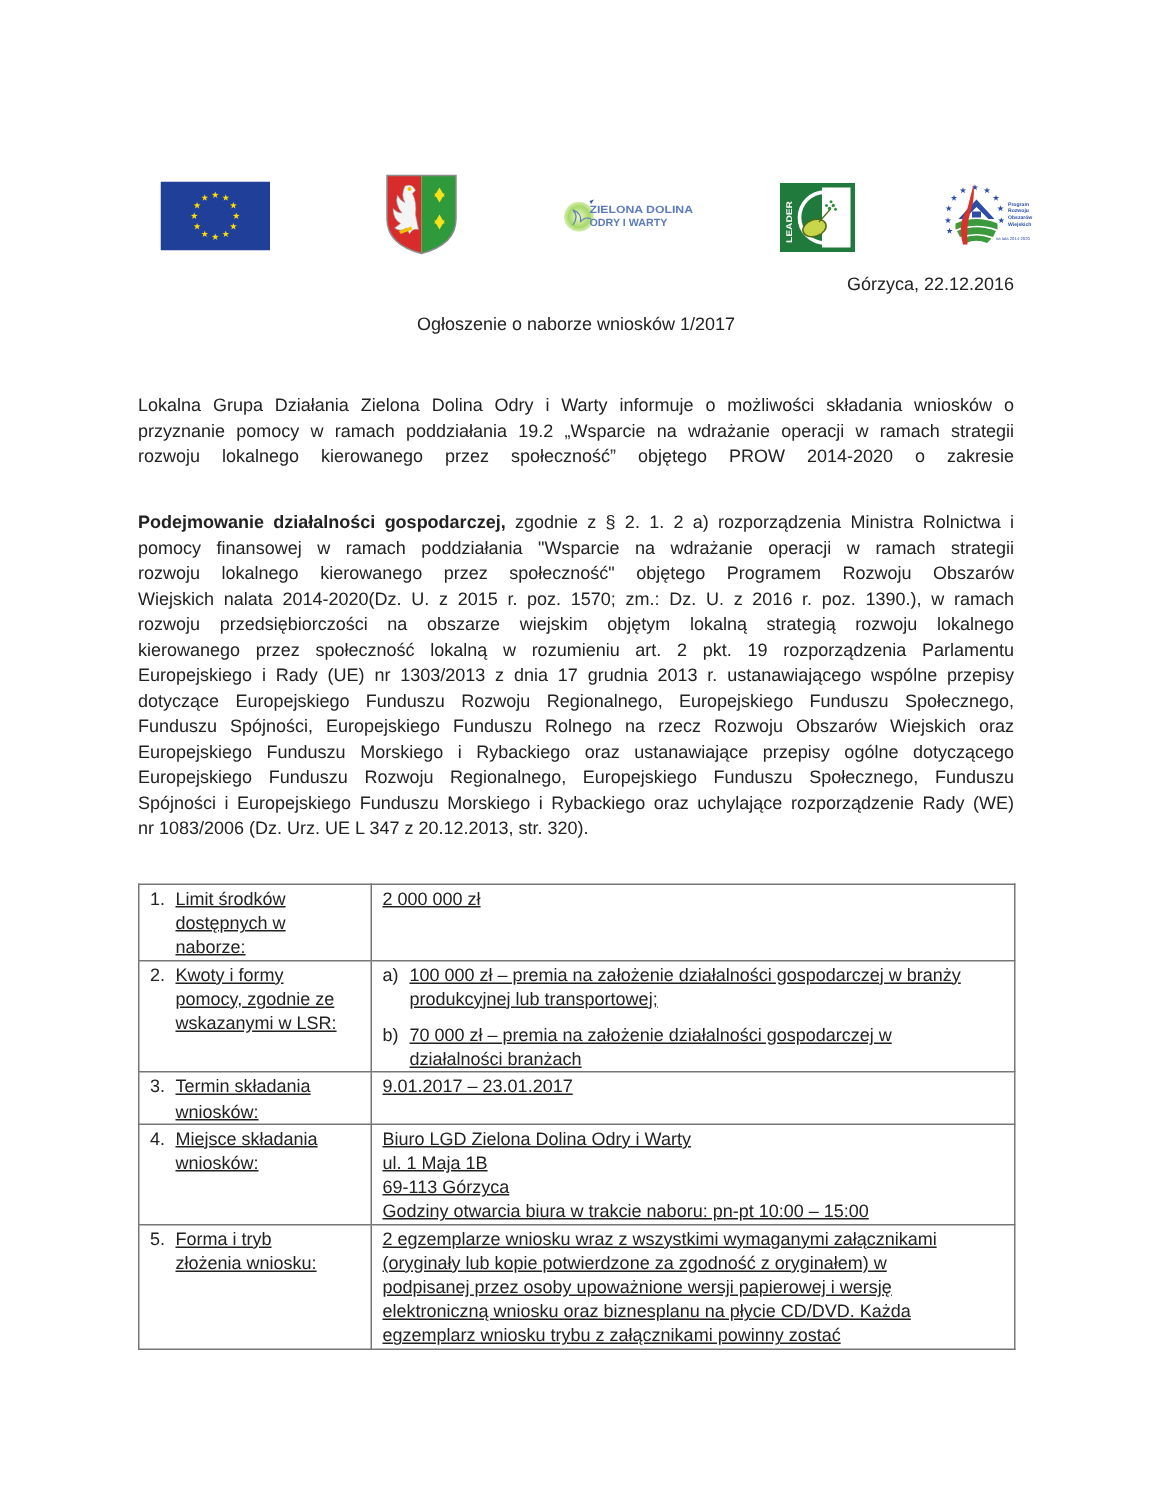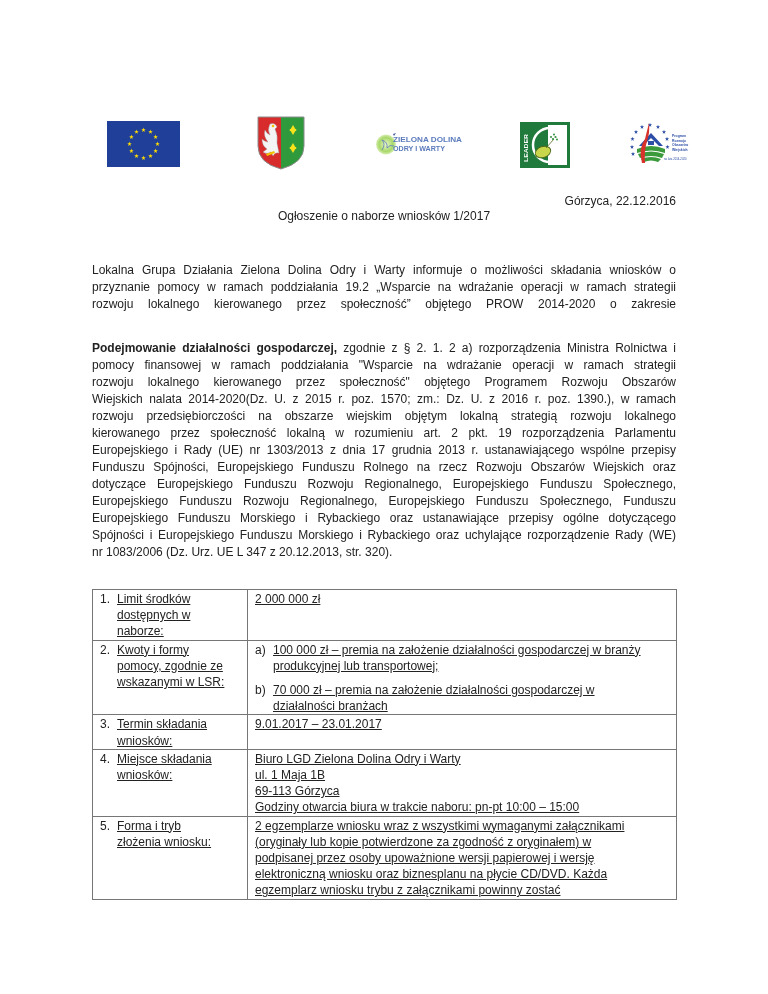--- a/index.html
+++ b/index.html
@@ -2,21 +2,21 @@
 <html><head>
 <meta charset="utf-8">
 <style>
   html, body { margin: 0; padding: 0; background: #ffffff; }
   body {
     width: 768px; height: 994px; position: relative; overflow: hidden;
     font-family: "Liberation Sans", sans-serif; color: #222222;
   }
   .logo { position: absolute; display: block; }
   .abs { position: absolute; left: 92px; width: 584px; font-size: 12px; line-height: 17px; }
-  .date { top: 193px; text-align: right; }
+  .date { top: 181px; text-align: right; }
   .title { top: 208px; text-align: center; }
   .para .line { text-align: justify; text-align-last: justify; height: 17px; }
   .para .line.last { text-align-last: left; }
   .intro { top: 262px; }
   .scope { top: 340px; }
   b { font-weight: bold; }
 
   table.info {
     position: absolute; left: 92px; top: 589px; width: 585px;
     border-collapse: collapse; font-size: 12px; line-height: 16.2px;
@@ -150,24 +150,24 @@
 </div>
 
 <div class="abs para scope">
   <div class="line"><b>Podejmowanie działalności gospodarczej,</b><span> zgodnie z § 2. 1. 2 a) rozporządzenia Ministra Rolnictwa i</span></div>
   <div class="line">pomocy finansowej w ramach poddziałania "Wsparcie na wdrażanie operacji w ramach strategii</div>
   <div class="line">rozwoju lokalnego kierowanego przez społeczność" objętego Programem Rozwoju Obszarów</div>
   <div class="line">Wiejskich nalata 2014-2020(Dz. U. z 2015 r. poz. 1570; zm.: Dz. U. z 2016 r. poz. 1390.), w ramach</div>
   <div class="line">rozwoju przedsiębiorczości na obszarze wiejskim objętym lokalną strategią rozwoju lokalnego</div>
   <div class="line">kierowanego przez społeczność lokalną w rozumieniu art. 2 pkt. 19 rozporządzenia Parlamentu</div>
   <div class="line">Europejskiego i Rady (UE) nr 1303/2013 z dnia 17 grudnia 2013 r. ustanawiającego wspólne przepisy</div>
+  <div class="line">dotyczące Europejskiego Funduszu Rozwoju Regionalnego, Europejskiego Funduszu Społecznego,</div>
   <div class="line">Funduszu Spójności, Europejskiego Funduszu Rolnego na rzecz Rozwoju Obszarów Wiejskich oraz</div>
-  <div class="line">dotyczące Europejskiego Funduszu Rozwoju Regionalnego, Europejskiego Funduszu Społecznego,</div>
+  <div class="line">Europejskiego Funduszu Morskiego i Rybackiego oraz ustanawiające przepisy ogólne dotyczącego</div>
   <div class="line">Europejskiego Funduszu Rozwoju Regionalnego, Europejskiego Funduszu Społecznego, Funduszu</div>
-  <div class="line">Europejskiego Funduszu Morskiego i Rybackiego oraz ustanawiające przepisy ogólne dotyczącego</div>
   <div class="line">Spójności i Europejskiego Funduszu Morskiego i Rybackiego oraz uchylające rozporządzenie Rady (WE)</div>
   <div class="line last">nr 1083/2006 (Dz. Urz. UE L 347 z 20.12.2013, str. 320).</div>
 </div>
 
 <table class="info">
   <tbody>
       <tr>
     <td class="label-cell">
       <div class="label-wrap">
         <span class="num">1.</span>

